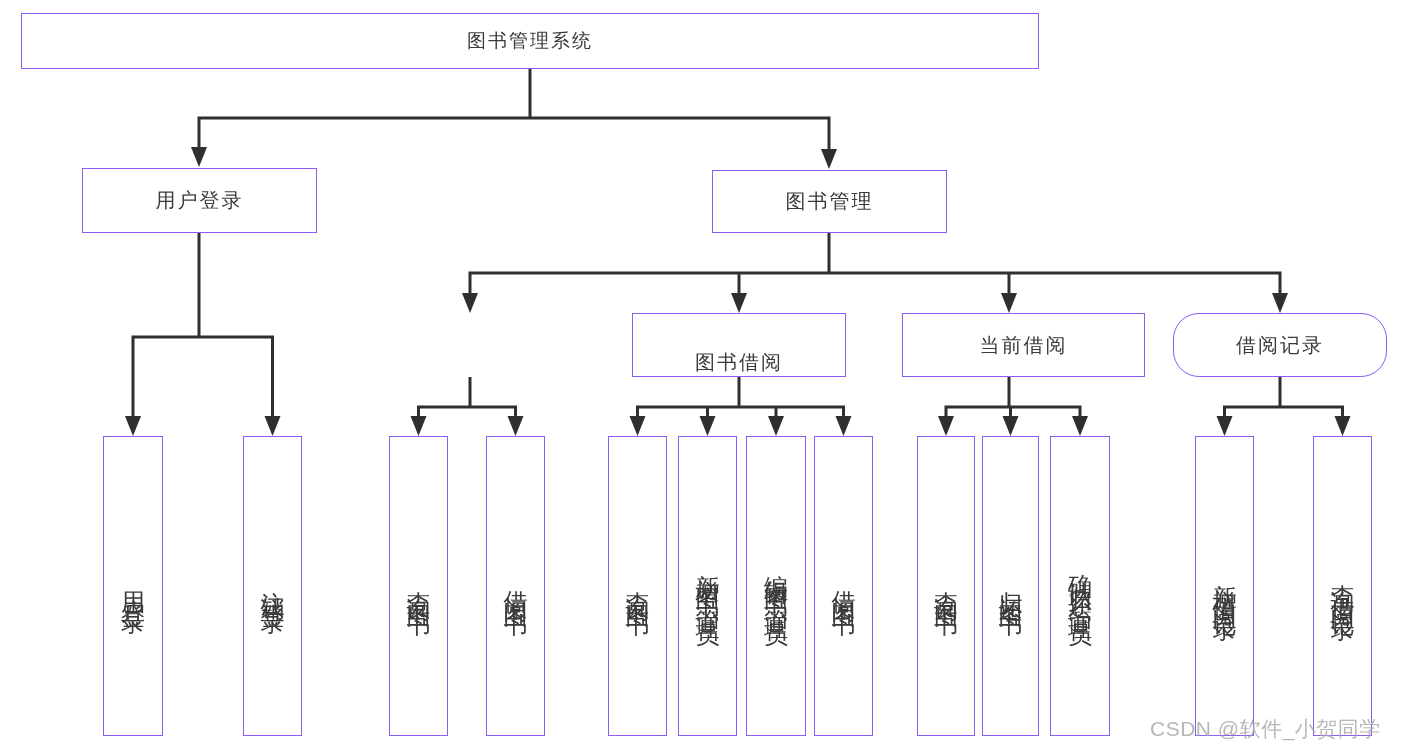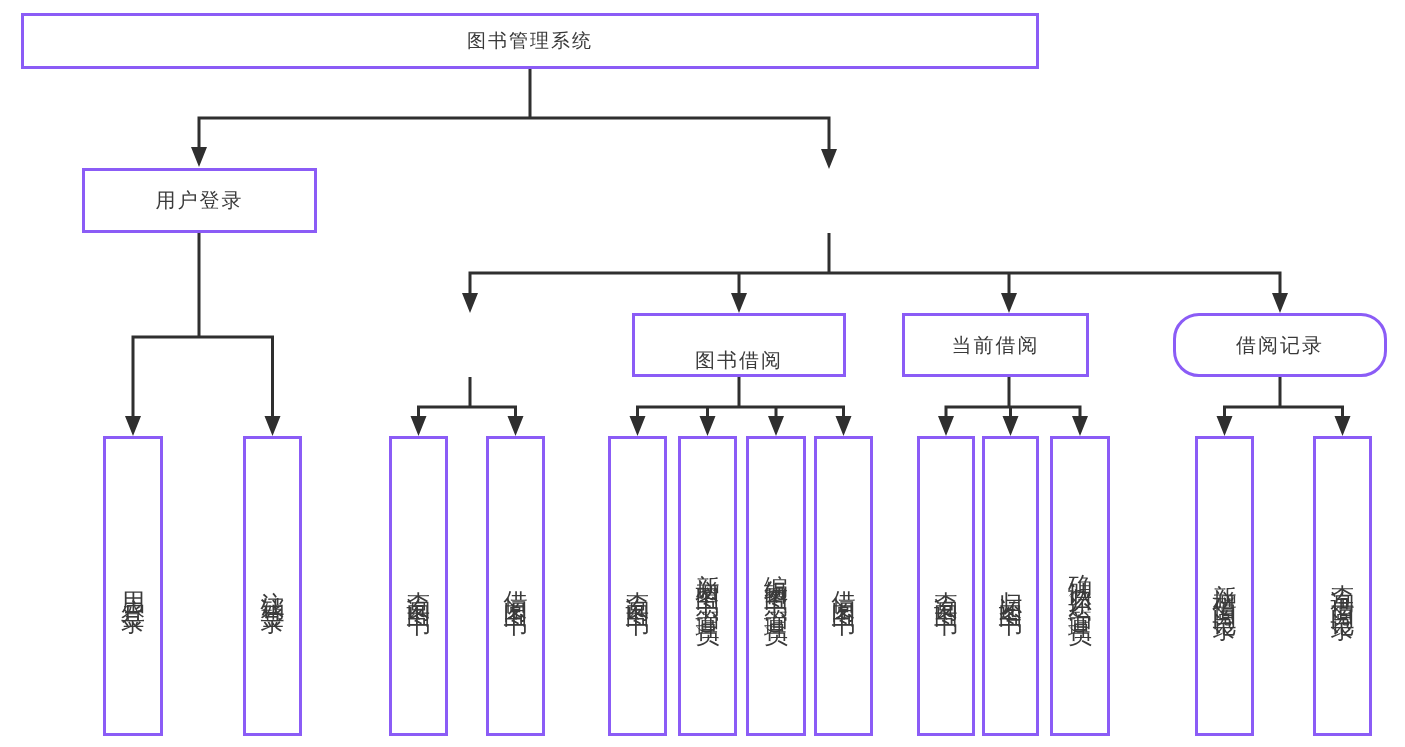--- a/index.html
+++ b/index.html
@@ -17,21 +17,21 @@
   }
   .connectors {
     position: absolute;
     left: 0; top: 0;
     width: 1405px;
     height: 747px;
   }
   .node {
     position: absolute;
     box-sizing: border-box;
-    border: 3px solid #8b5cf6;
+    border: 1px solid #8b5cf6;
     background: #ffffff;
     display: flex;
     align-items: center;
     justify-content: center;
     color: #3a3a3a;
   }
   .node.h span {
     font-size: 20px;
     letter-spacing: 2px;
     white-space: nowrap;
@@ -119,25 +119,28 @@
       M1334.5 416 H1350.5 L1342.5 436 Z"></path>
   </svg>
 
   <div class="node h root" style="left:21px; top:13px; width:1018px; height:56px;">
     <span>图书管理系统</span>
   </div>
 
   <div class="node h" style="left:82px; top:168px; width:235px; height:65px;">
     <span>用户登录</span>
   </div>
+  <div class="node h" style="left:712px; top:170px; width:235px; height:63px;">
+    <span>图书管理</span>
+  </div>
 
   <div class="node h" style="left:632px; top:313px; width:214px; height:64px;align-items:flex-end;">
     <span>图书借阅</span>
   </div>
-  <div class="node h" style="left:902px; top:313px; width:187px; height:64px;">
+  <div class="node h" style="left:902px; top:313px; width:243px; height:64px;">
     <span>当前借阅</span>
   </div>
   <div class="node h" style="left:1173px; top:313px; width:214px; height:64px;border-radius:26px;">
     <span>借阅记录</span>
   </div>
 
   <div class="node v" style="left:103px; top:436px; width:60px; height:300px;">
     <span>用户登录</span>
   </div>
   <div class="node v" style="left:243px; top:436px; width:59px; height:300px;">
@@ -174,14 +177,15 @@
     <span>确认归还（管理员）</span>
   </div>
 
   <div class="node v" style="left:1195px; top:436px; width:59px; height:300px;">
     <span>新增借阅记录</span>
   </div>
   <div class="node v" style="left:1313px; top:436px; width:59px; height:300px;">
     <span>查询借阅记录</span>
   </div>
 
+  <div class="watermark">CSDN @软件_小贺同学</div>
 
 </div>
 
 </body></html>

